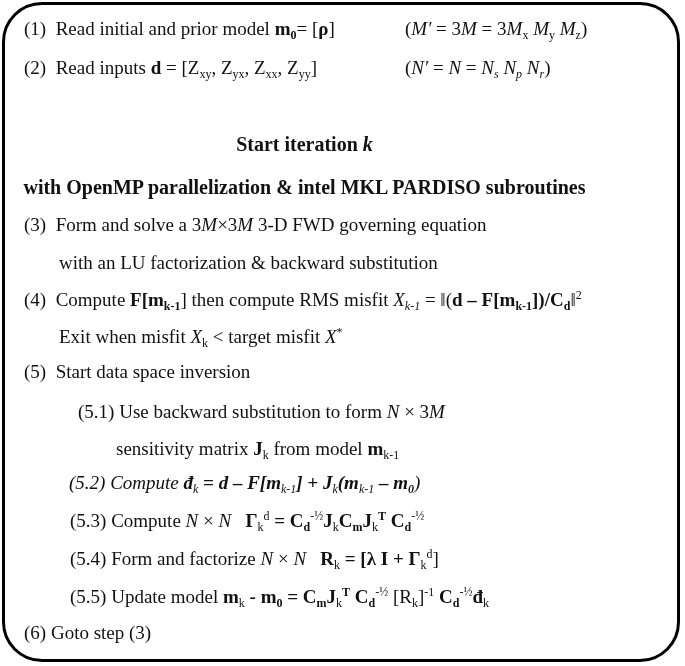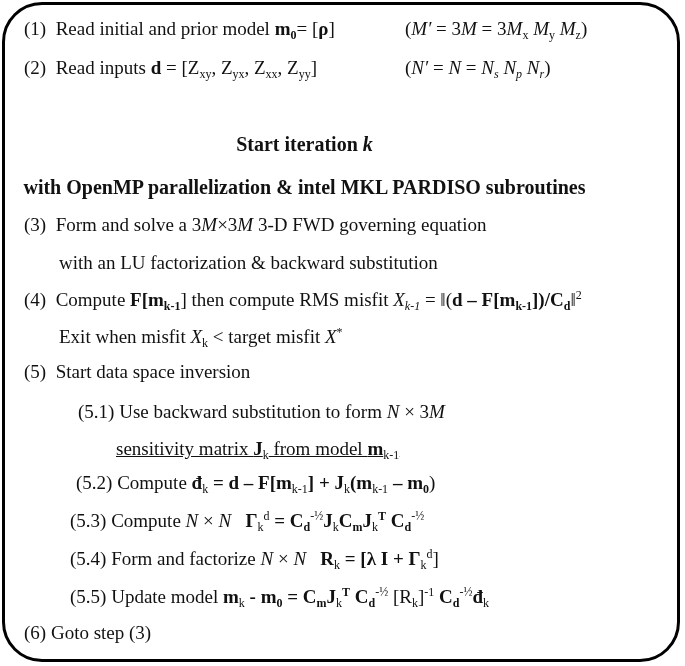--- a/index.html
+++ b/index.html
@@ -64,25 +64,25 @@
 
 <div class="line" style="left:24px; top:361px;font-family:Liberation Serif, serif;">
   <span>(5)</span>&nbsp;
   <span>Start data space inversion</span>
 </div>
 
 <div class="line" style="left:70px; top:401px;margin-left:8px;">
   <span>(5.1)</span>
   <span>Use backward  substitution to form </span><i>N</i><span> × 3</span><i>M</i>
 </div>
-<div class="line" style="left:116px; top:438px;text-decoration:underline;">
+<div class="line" style="left:116px; top:438px;">
   <span>sensitivity  matrix </span><b>J</b><sub>k</sub><span> from model </span><b>m</b><sub>k-1</sub>
 </div>
 
-<div class="line" style="left:76px; top:472px;">
+<div class="line" style="left:69px; top:472px;font-style:italic;">
   <span>(5.2)</span>
   <span>Compute </span><b>đ</b><sub>k</sub><b> = d – F[m</b><sub>k-1</sub><b>] + J</b><sub>k</sub><b>(m</b><sub>k-1</sub><b> – m</b><sub class="b">0</sub><span>)</span>
 </div>
 
 <div class="line" style="left:70px; top:510px;">
   <span>(5.3)</span>
   <span>Compute </span><i>N</i><span> × </span><i>N</i>&nbsp;&nbsp;
   <b>Γ</b><sub>k</sub><sup>d</sup><b> = C</b><sub class="b">d</sub><sup>-½</sup><b>J</b><sub>k</sub><b>C</b><sub class="b">m</sub><b>J</b><sub>k</sub><sup class="b">T</sup><b> C</b><sub class="b">d</sub><sup>-½</sup>
 </div>
 

